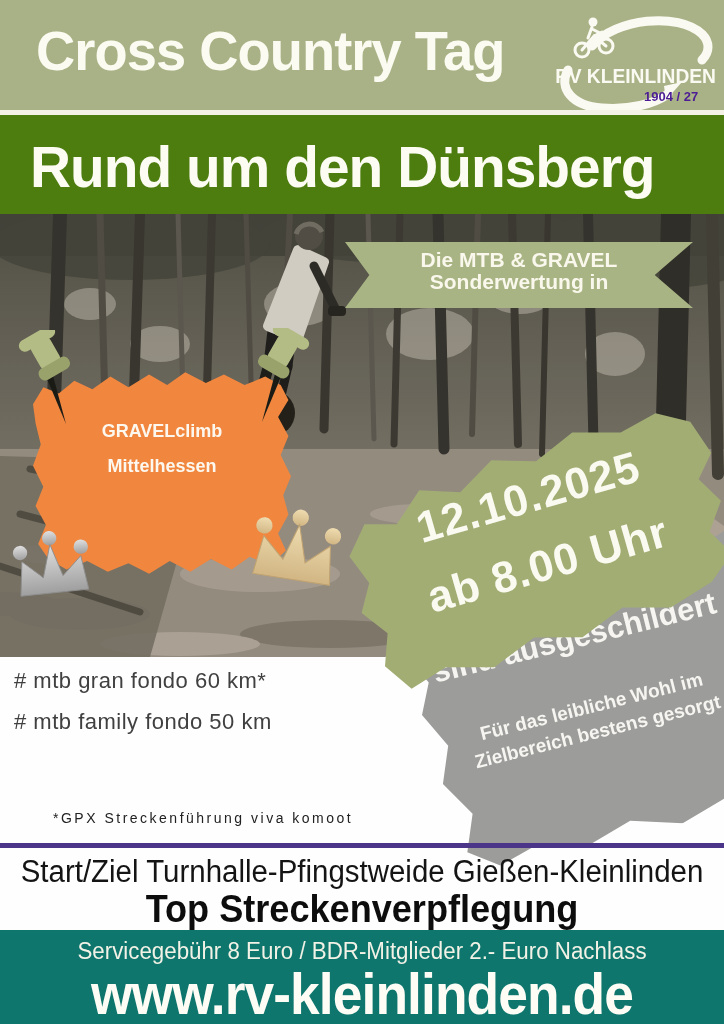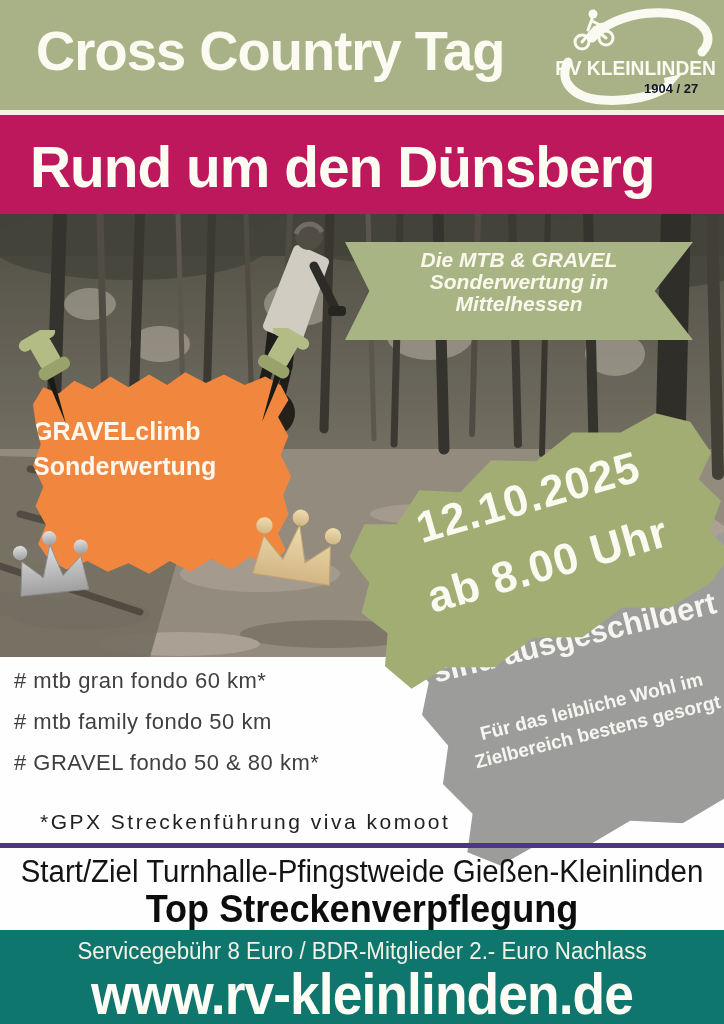--- a/index.html
+++ b/index.html
@@ -4,44 +4,44 @@
 <style>
   html,body{margin:0;padding:0;background:#e8e8e8;}
   *{box-sizing:border-box;font-family:"Liberation Sans",sans-serif;}
   #poster{position:relative;width:724px;height:1024px;margin:0 auto;background:#ffffff;overflow:hidden;padding-left:28px;}
 
   
   .band-top{position:absolute;left:0;top:0;width:724px;height:110px;background:#a9b286;}
   .poster-title{position:absolute;left:36px;top:18px;font-size:56px;font-weight:700;color:#fcfbf1;
     letter-spacing:-1px;transform:scaleX(.97);transform-origin:left;white-space:nowrap;}
   .white-line{position:absolute;left:0;top:110px;width:724px;height:5px;background:#f4f2e6;}
-  .band-sub{position:absolute;left:0;top:115px;width:724px;height:99px;background:#be185d;}
+  .band-sub{position:absolute;left:0;top:115px;width:724px;height:99px;background:#4d7c0f;}
   .sub-title{position:absolute;left:30px;top:18px;font-size:58px;font-weight:700;color:#fdfcf3;
     letter-spacing:-1px;transform:scaleX(.98);transform-origin:left;white-space:nowrap;}
 
   
-  .logo{position:absolute;left:552px;top:4px;width:168px;height:104px;}
+  .logo{position:absolute;left:552px;top:12px;width:168px;height:104px;}
   .logo-name{position:absolute;left:0;top:53px;width:160px;text-align:center;font-size:20px;
     font-weight:700;color:#fbfaf2;white-space:nowrap;transform:scaleX(.96);}
-  .logo-year{position:absolute;left:92px;top:77px;font-size:13px;font-weight:700;color:#0f172a;white-space:nowrap;}
+  .logo-year{position:absolute;left:92px;top:77px;font-size:13px;font-weight:700;color:#4c1d95;white-space:nowrap;}
 
   
   .photo{position:absolute;left:0;top:214px;width:724px;height:443px;z-index:1;}
 
   
-  .ribbon{position:absolute;left:345px;top:242px;width:348px;height:98px;background:#a8b483;z-index:4;
-    clip-path:polygon(0% 0%,100% 0%,89% 50%,100% 100%,0% 100%,7% 50%);font-style:italic;}
+  .ribbon{position:absolute;left:345px;top:242px;width:348px;height:66px;background:#a8b483;z-index:4;
+    clip-path:polygon(0% 0%,100% 0%,89% 50%,100% 100%,0% 100%,7% 50%);}
   .ribbon-text{position:absolute;left:20px;top:7px;width:308px;text-align:center;color:#faf8ec;
     font-weight:700;font-size:21px;line-height:22px;}
 
   
   .orange-note{position:absolute;left:33px;top:366px;width:258px;height:212px;background:#f1873f;z-index:6;
     clip-path:polygon(0% 18%,4% 10%,10% 13%,16% 7%,23% 11%,30% 5%,37% 10%,45% 4%,52% 9%,59% 3%,67% 8%,74% 4%,82% 9%,90% 5%,96% 9%,99% 16%,95% 24%,99% 33%,96% 42%,100% 52%,97% 61%,99% 70%,95% 79%,98% 87%,92% 94%,84% 90%,77% 96%,69% 91%,61% 97%,53% 92%,45% 98%,37% 93%,29% 97%,21% 92%,13% 96%,6% 91%,2% 84%,5% 75%,1% 66%,4% 57%,0% 47%,3% 37%,1% 27%);}
-  .orange-text{position:absolute;left:0;top:48px;width:100%;text-align:left;color:#fdf8ef;
-    font-weight:700;font-size:25px;line-height:35px;}
+  .orange-text{position:absolute;left:0;top:48px;width:100%;text-align:center;color:#fdf8ef;
+    font-weight:700;font-size:18px;line-height:35px;}
 
   .pin{position:absolute;width:70px;height:105px;z-index:7;}
   .pin-left{left:12px;top:330px;}
   .pin-right{left:246px;top:328px;}
   .crown{position:absolute;z-index:7;}
   .crown-left{left:8px;top:530px;width:88px;height:70px;transform:rotate(-6deg);}
   .crown-right{left:248px;top:508px;width:96px;height:80px;transform:rotate(9deg);}
 
   
   .date-brush{position:absolute;left:348px;top:418px;width:392px;height:268px;z-index:5;}
@@ -60,21 +60,21 @@
   .gray-line{position:absolute;left:0;width:100%;text-align:center;color:#f6f5f1;font-weight:700;white-space:nowrap;}
   .gray-line.b1{top:30px;font-size:31px;}
   .gray-line.b2{top:70px;font-size:31px;}
   .gray-line.s1{top:148px;font-size:19px;}
   .gray-line.s2{top:174px;font-size:19px;}
 
   
   .white-area{position:absolute;left:0;top:657px;width:724px;height:273px;background:#fefefe;z-index:2;}
   .routes{position:absolute;left:14px;top:660px;z-index:4;}
   .route-item{font-size:22px;line-height:41px;color:#404040;letter-spacing:.5px;white-space:nowrap;}
-  .routes-footnote{position:absolute;left:40px;top:810px;font-size:21px;letter-spacing:2.5px;color:#222;z-index:4;white-space:nowrap;}
+  .routes-footnote{position:absolute;left:53px;top:810px;font-size:14px;letter-spacing:2.5px;color:#222;z-index:4;white-space:nowrap;}
 
   .purple-divider{position:absolute;left:0;top:843px;width:724px;height:5px;background:#4b3588;z-index:8;}
   .info-line1{position:absolute;left:0;top:854px;width:724px;text-align:center;font-size:31px;color:#141414;
     z-index:8;transform:scaleX(.95);white-space:nowrap;}
   .info-line2{position:absolute;left:0;top:888px;width:724px;text-align:center;font-size:38px;font-weight:700;
     color:#0d0d0d;z-index:8;transform:scaleX(.95);white-space:nowrap;}
 
   
   .footer{position:absolute;left:0;top:930px;width:724px;height:94px;background:#0f766e;z-index:8;}
   .fee-line{position:absolute;left:0;top:8px;width:724px;text-align:center;font-size:23px;color:#f2f2e6;
@@ -198,28 +198,27 @@
       <rect x="116" y="98" width="18" height="10" rx="4" fill="#1c1b17"></rect>
     </g>
 
     <rect x="0" y="0" width="724" height="443" fill="#8b8273" opacity=".10"></rect>
   </svg>
 
   <div class="ribbon">
     <div class="ribbon-text">
       <div>Die MTB &amp; GRAVEL</div>
       <div>Sonderwertung in</div>
-      <div>Mittelhessen</div>
     </div>
   </div>
 
   <div class="orange-note">
     <div class="orange-text">
       <div>GRAVELclimb</div>
-      <div>Sonderwertung</div>
+      <div>Mittelhessen</div>
     </div>
   </div>
 
   <svg class="pin pin-left" viewBox="0 0 70 105">
     <polygon points="33,44 40,42 54,94" fill="#1b1b16"></polygon>
     <g transform="rotate(-30 35 26)">
       <rect x="24" y="8" width="22" height="30" rx="6" fill="#b4bc85"></rect>
       <rect x="15" y="0" width="40" height="12" rx="6" fill="#b4bc85"></rect>
       <rect x="18" y="34" width="34" height="13" rx="6" fill="#9aa26c"></rect>
     </g>
@@ -275,21 +274,20 @@
       <div class="gray-line b2">sind ausgeschildert</div>
       <div class="gray-line s1">Für das leibliche Wohl im</div>
       <div class="gray-line s2">Zielbereich bestens gesorgt</div>
     </div>
   </div>
 
   <div class="white-area"></div>
   <div class="routes">
     <div class="route-item"># mtb gran fondo 60 km*</div>
     <div class="route-item"># mtb family fondo 50 km</div>
-    <div class="route-item"># GRAVEL fondo 50 &amp; 80 km*</div>
   </div>
   <div class="routes-footnote">*GPX Streckenführung viva komoot</div>
 
   <div class="purple-divider"></div>
   <div class="info-line1">Start/Ziel Turnhalle-Pfingstweide Gießen-Kleinlinden</div>
   <div class="info-line2">Top Streckenverpflegung</div>
 
   <div class="footer">
     <div class="fee-line">Servicegebühr 8 Euro / BDR-Mitglieder 2.- Euro Nachlass</div>
     <div class="site-url">www.rv-kleinlinden.de</div>

